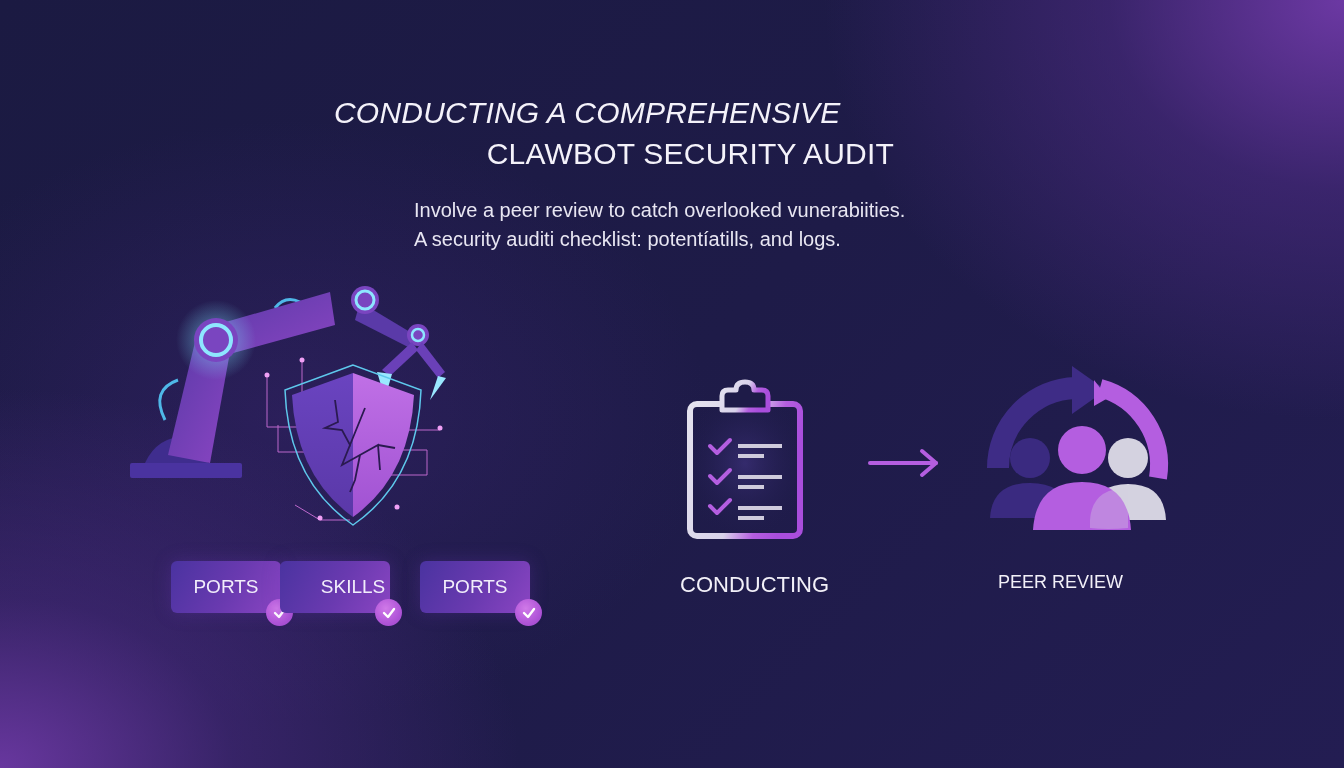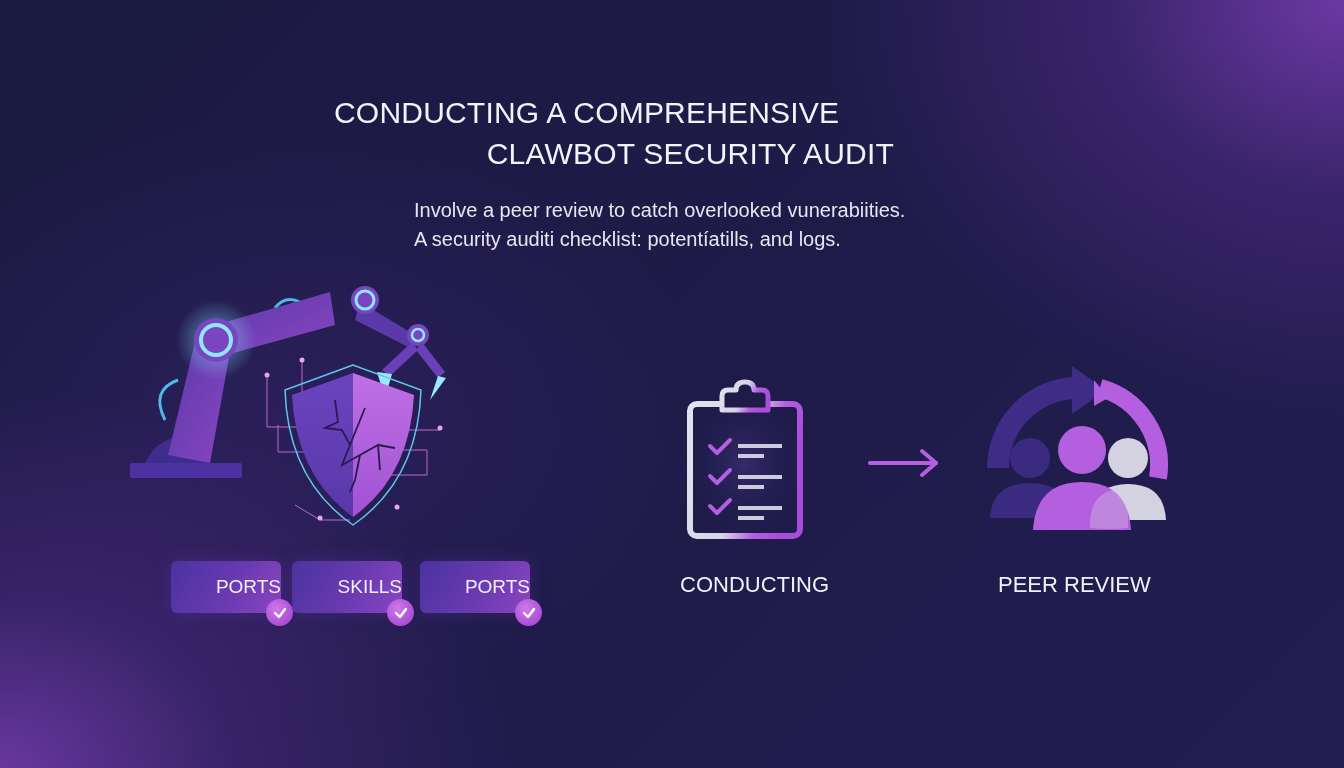--- a/index.html
+++ b/index.html
@@ -18,21 +18,21 @@
       position: absolute;
       left: 334px;
       top: 92px;
       width: 560px;
       font-size: 30px;
       font-weight: 400;
       letter-spacing: 0.2px;
       line-height: 41px;
       color: #f4f2fa;
     }
-    .title .l1 { display: block; }
+    .title .l1 { display: block; font-style: italic; }
     .title .l2 { display: block; padding-left: 98px; text-align: right; }
     .subtitle {
       position: absolute;
       left: 414px;
       top: 196px;
       width: 560px;
       font-size: 20px;
       line-height: 29px;
       color: #e8e6f2;
     }
@@ -50,39 +50,39 @@
     
     .tag {
       position: absolute;
       top: 561px;
       width: 110px;
       height: 52px;
       border-radius: 6px;
       background: linear-gradient(120deg, #4a33a0 0%, #6a3ab0 55%, #8a45c2 100%);
       display: flex;
       align-items: center;
-      justify-content: flex-end;
+      justify-content: center;
       font-size: 19px;
       color: #f2eefb;
       box-shadow: 0 0 18px rgba(120,60,200,0.25);
     }
     .tag .check {
       position: absolute;
       right: -12px;
       bottom: -13px;
       width: 27px;
       height: 27px;
       border-radius: 50%;
       background: radial-gradient(circle at 40% 35%, #d07ae8 0%, #b055d8 60%, #9a45c8 100%);
       display: flex;
       align-items: center;
       justify-content: center;
     }
     .tag-ports { left: 171px; }
-    .tag-skills { left: 292px; padding-left: 36px; }
+    .tag-skills { left: 280px; padding-left: 36px; }
     .tag-logs { left: 420px; }
 
     
     .checklist-icon {
       position: absolute;
       left: 680px;
       top: 378px;
       width: 135px;
       height: 170px;
     }
@@ -106,21 +106,21 @@
       position: absolute;
       left: 978px;
       top: 358px;
       width: 200px;
       height: 190px;
     }
     .peer-label {
       position: absolute;
       left: 998px;
       top: 572px;
-      font-size: 22px;
+      font-size: 18px;
       color: #f2f0f8;
     }
   </style>
 </head>
 <body>
 
 <h1 class="title">
   <span class="l1">CONDUCTING A COMPREHENSIVE</span>
   <span class="l2">CLAWBOT SECURITY AUDIT</span>
 </h1>

